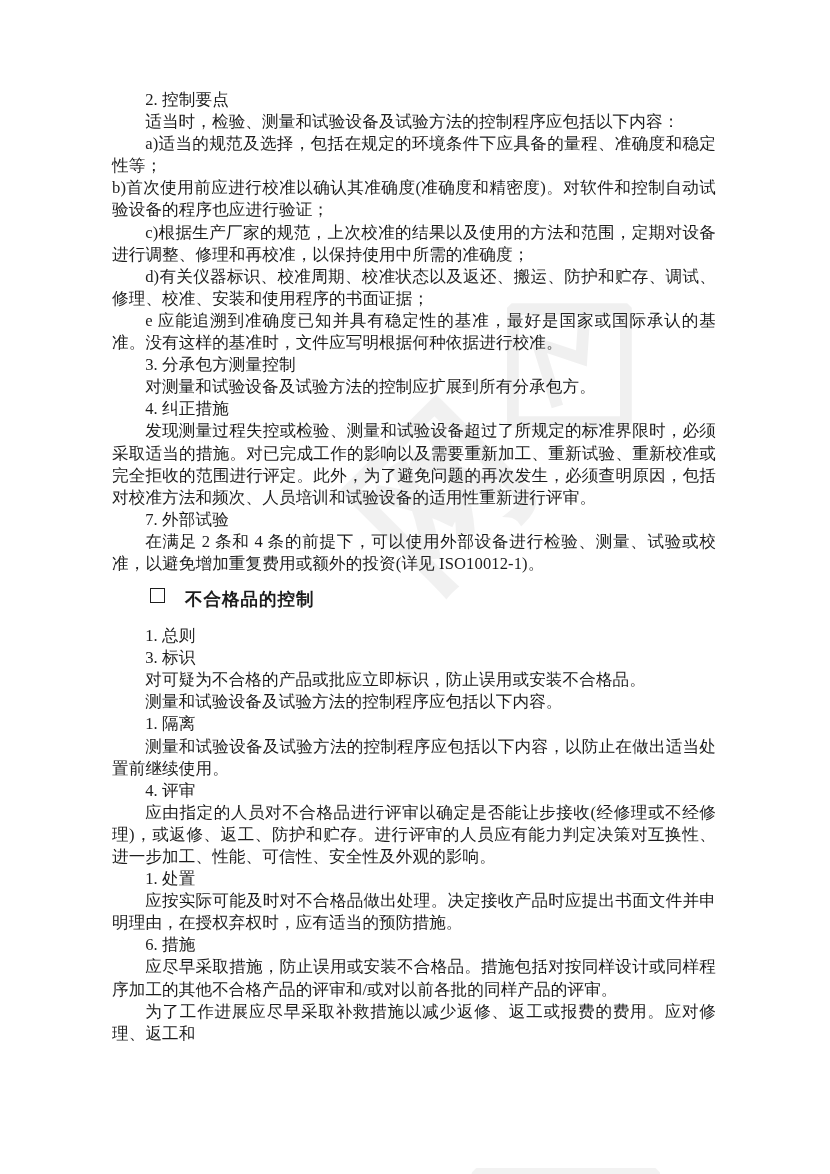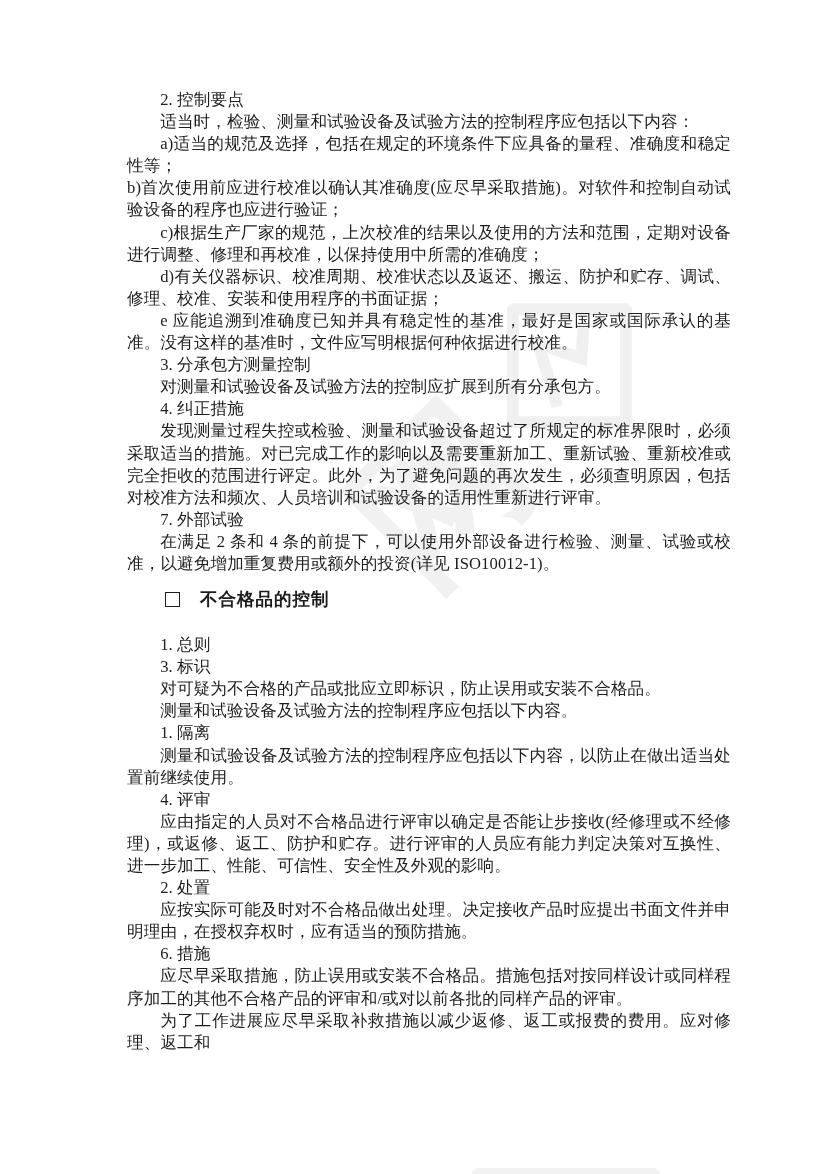--- a/index.html
+++ b/index.html
@@ -43,41 +43,40 @@
     line-height: 1;
     font-weight: bold;
     color: rgba(0, 0, 0, 0.055);
   }
   .wm-logo {
     flex: 0 0 auto;
   }
   
   .content {
     position: absolute;
-    left: 127px;
+    left: 112px;
     top: 89px;
     width: 604px;
     font-size: 16.6px;
     line-height: 22.1px;
     text-align: justify;
     letter-spacing: 0.1px;
   }
   .para {
     margin: 0;
     padding: 0;
     text-indent: 2em;
   }
   .para.flush {
     text-indent: 0;
   }
   .boxed-heading {
-    margin: 13px 0 23px 0;
+    margin: 13px 0 14px 0;
     padding-left: 38px;
     display: flex;
-    align-items: center;
     gap: 20px;
     font-size: 17.5px;
     font-weight: bold;
     letter-spacing: 1px;
     line-height: 23px;
   }
   .box-icon {
     display: inline-block;
     width: 15px;
     height: 15px;
@@ -108,21 +107,21 @@
         <path d="M28 62 L46 28 L58 52 L74 38"></path>
       </g>
     </svg>
   </div>
 
   <main class="content">
 
     <p class="para">2. 控制要点</p>
     <p class="para">适当时，检验、测量和试验设备及试验方法的控制程序应包括以下内容：</p>
     <p class="para">a)适当的规范及选择，包括在规定的环境条件下应具备的量程、准确度和稳定性等；</p>
-    <p class="para flush">b)首次使用前应进行校准以确认其准确度(应尽早采取措施)。对软件和控制自动试验设备的程序也应进行验证；</p>
+    <p class="para flush">b)首次使用前应进行校准以确认其准确度(准确度和精密度)。对软件和控制自动试验设备的程序也应进行验证；</p>
     <p class="para">c)根据生产厂家的规范，上次校准的结果以及使用的方法和范围，定期对设备进行调整、修理和再校准，以保持使用中所需的准确度；</p>
     <p class="para">d)有关仪器标识、校准周期、校准状态以及返还、搬运、防护和贮存、调试、修理、校准、安装和使用程序的书面证据；</p>
     <p class="para">e 应能追溯到准确度已知并具有稳定性的基准，最好是国家或国际承认的基准。没有这样的基准时，文件应写明根据何种依据进行校准。</p>
     <p class="para">3. 分承包方测量控制</p>
     <p class="para">对测量和试验设备及试验方法的控制应扩展到所有分承包方。</p>
     <p class="para">4. 纠正措施</p>
     <p class="para">发现测量过程失控或检验、测量和试验设备超过了所规定的标准界限时，必须采取适当的措施。对已完成工作的影响以及需要重新加工、重新试验、重新校准或完全拒收的范围进行评定。此外，为了避免问题的再次发生，必须查明原因，包括对校准方法和频次、人员培训和试验设备的适用性重新进行评审。</p>
     <p class="para">7. 外部试验</p>
     <p class="para">在满足 2 条和 4 条的前提下，可以使用外部设备进行检验、测量、试验或校准，以避免增加重复费用或额外的投资(详见 ISO10012-1)。</p>
 
@@ -132,20 +131,20 @@
     </h2>
 
     <p class="para">1. 总则</p>
     <p class="para">3. 标识</p>
     <p class="para">对可疑为不合格的产品或批应立即标识，防止误用或安装不合格品。</p>
     <p class="para">测量和试验设备及试验方法的控制程序应包括以下内容。</p>
     <p class="para">1. 隔离</p>
     <p class="para">测量和试验设备及试验方法的控制程序应包括以下内容，以防止在做出适当处置前继续使用。</p>
     <p class="para">4. 评审</p>
     <p class="para">应由指定的人员对不合格品进行评审以确定是否能让步接收(经修理或不经修理)，或返修、返工、防护和贮存。进行评审的人员应有能力判定决策对互换性、进一步加工、性能、可信性、安全性及外观的影响。</p>
-    <p class="para">2. 处置</p>
+    <p class="para">1. 处置</p>
     <p class="para">应按实际可能及时对不合格品做出处理。决定接收产品时应提出书面文件并申明理由，在授权弃权时，应有适当的预防措施。</p>
     <p class="para">6. 措施</p>
     <p class="para">应尽早采取措施，防止误用或安装不合格品。措施包括对按同样设计或同样程序加工的其他不合格产品的评审和/或对以前各批的同样产品的评审。</p>
     <p class="para">为了工作进展应尽早采取补救措施以减少返修、返工或报费的费用。应对修理、返工和</p>
 
   </main>
 </div>
 
 </body></html>

